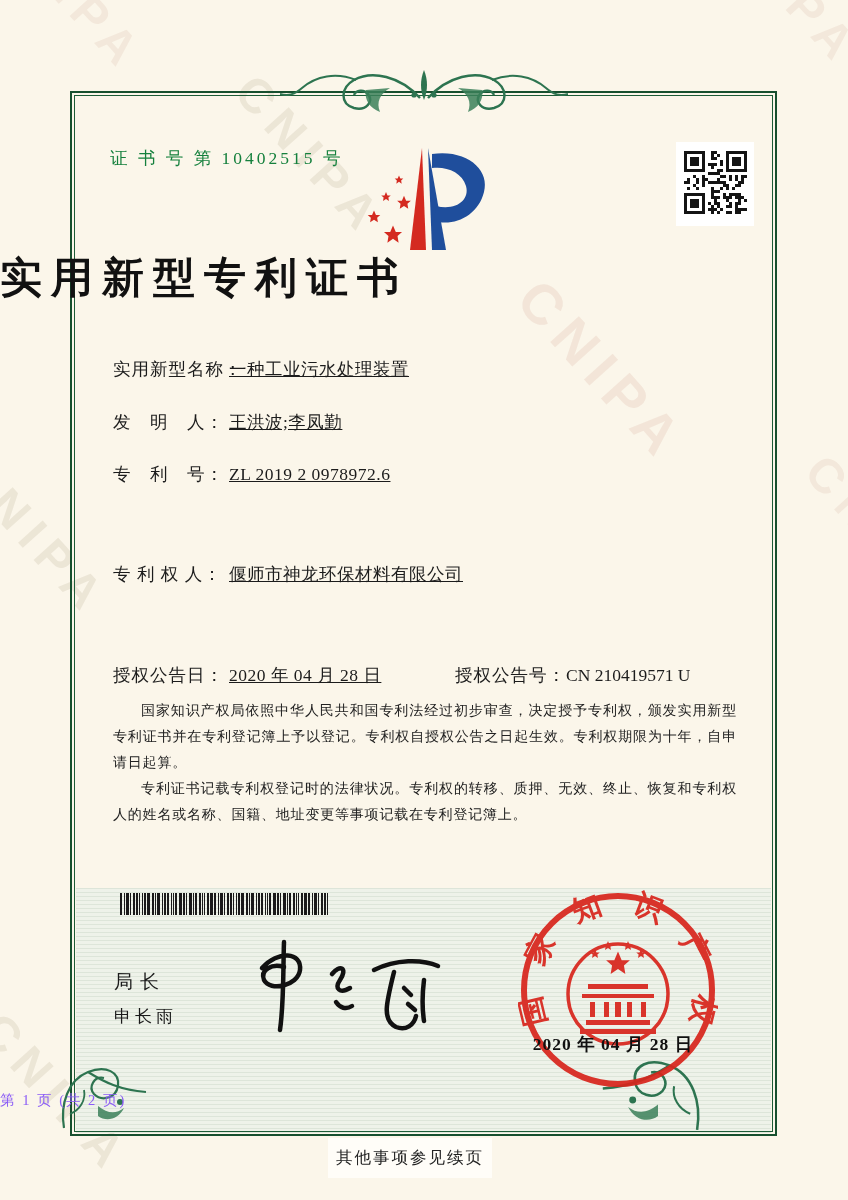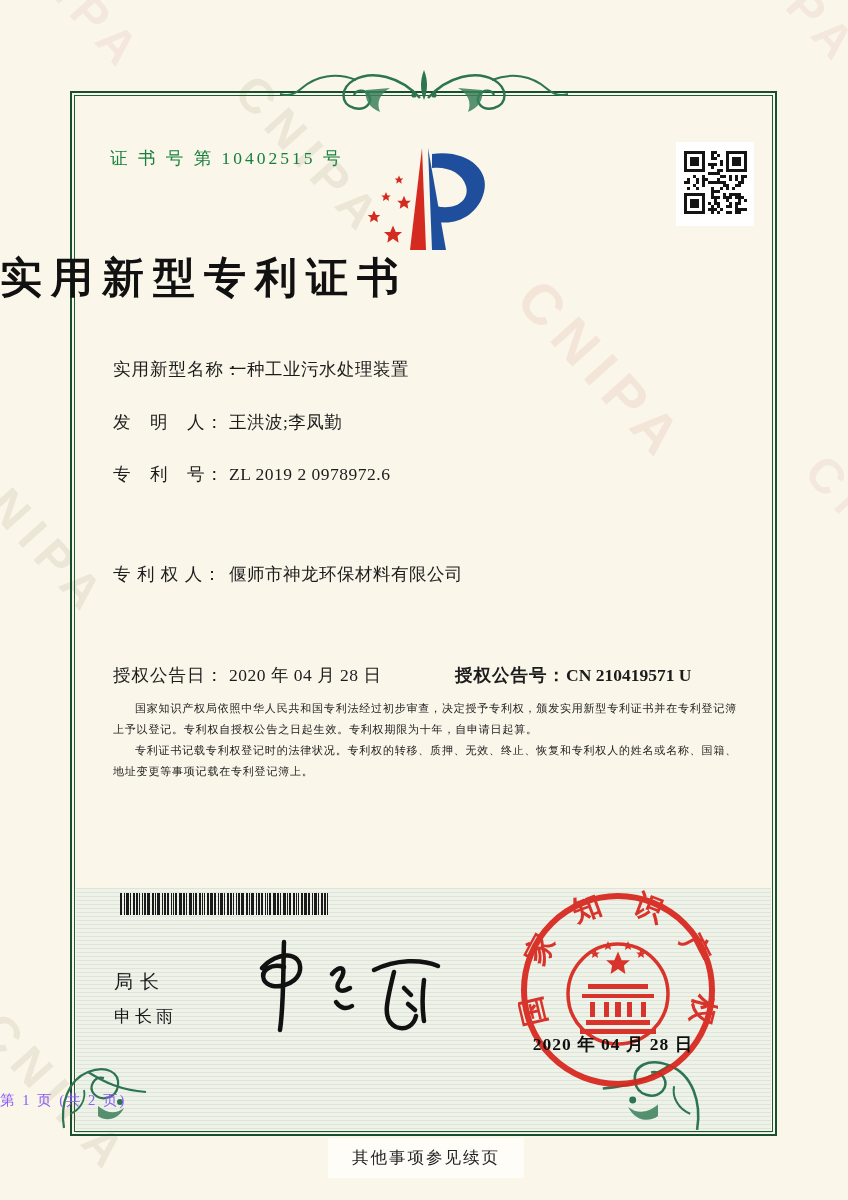--- a/index.html
+++ b/index.html
@@ -31,44 +31,44 @@
   .logo{position:absolute;left:362px;top:140px;width:132px;height:118px;}
 
   .qr-wrap{position:absolute;left:676px;top:142px;width:78px;height:84px;background:#ffffff;
            display:flex;align-items:center;justify-content:center;}
 
   .title{position:absolute;left:0;top:250px;width:848px;
          font-size:42px;font-weight:700;letter-spacing:9px;color:#111;}
 
   .field-row{position:absolute;left:113px;font-size:17.5px;color:#1c1c1c;white-space:nowrap;}
   .field-row .lbl{display:inline-block;width:116px;letter-spacing:1px;}
-  .field-row .val{letter-spacing:0.5px;}
-  .grant-no{position:absolute;left:455px;top:663px;font-size:17.5px;color:#1c1c1c;white-space:nowrap;font-weight:bold;}
+  .field-row .val{letter-spacing:0.5px;text-decoration:underline;}
+  .grant-no{position:absolute;left:455px;top:663px;font-size:17.5px;color:#1c1c1c;white-space:nowrap;}
   .grant-no .lbl{letter-spacing:1px;}
 
-  .body-text{position:absolute;left:113px;top:698px;width:624px;font-size:11px;
-             line-height:21px;color:#222;text-align:justify;letter-spacing:0.8px;}
+  .body-text{position:absolute;left:113px;top:698px;width:624px;font-size:14px;
+             line-height:26px;color:#222;text-align:justify;letter-spacing:0.8px;}
   .body-text p{margin:0;text-indent:2em;}
 
   .barcode{position:absolute;left:120px;top:893px;width:215px;height:22px;}
 
   .signer-title{position:absolute;left:114px;top:969px;font-family:Liberation Sans, sans-serif;
                 font-size:19px;letter-spacing:7px;color:#1a1a1a;}
   .signer-name{position:absolute;left:114px;top:1005px;font-family:"Liberation Sans","DejaVu Sans",sans-serif;
                font-size:17px;letter-spacing:4px;color:#1a1a1a;}
   .signature{position:absolute;left:226px;top:936px;width:220px;height:102px;}
 
   .seal{position:absolute;left:518px;top:890px;width:200px;height:200px;opacity:0.93;}
   .seal-date{position:absolute;left:508px;top:1032px;width:210px;text-align:center;
              font-size:17.5px;font-weight:700;color:#101010;letter-spacing:1px;}
 
   .page-info{position:absolute;left:0;top:1091px;width:848px;text-align:left;
              font-size:14.5px;letter-spacing:2px;color:#8b5cf6;}
 
-  .cont-note{position:absolute;left:328px;top:1138px;width:196px;height:40px;background:#fffdf8;
+  .cont-note{position:absolute;left:328px;top:1138px;width:164px;height:40px;background:#fffdf8;
              text-align:center;line-height:40px;font-size:16.5px;letter-spacing:2px;color:#222;}
 </style>
 </head>
 <body>
 
 <svg width="0" height="0" style="position:absolute" aria-hidden="true">
   <defs>
     <path id="star" d="M0,-10 L2.94,-3.09 L9.51,-3.09 L4.76,1.18 L5.88,8.09 L0,4 L-5.88,8.09 L-4.76,1.18 L-9.51,-3.09 L-2.94,-3.09 Z"></path>
     <g id="flourish-half" fill="none" stroke="#2d7450" stroke-width="2.4">
       <path d="M2,30 C22,8 50,2 68,12 C82,20 82,36 68,40 C56,43 48,34 54,26 C58,21 66,22 68,27"></path>

